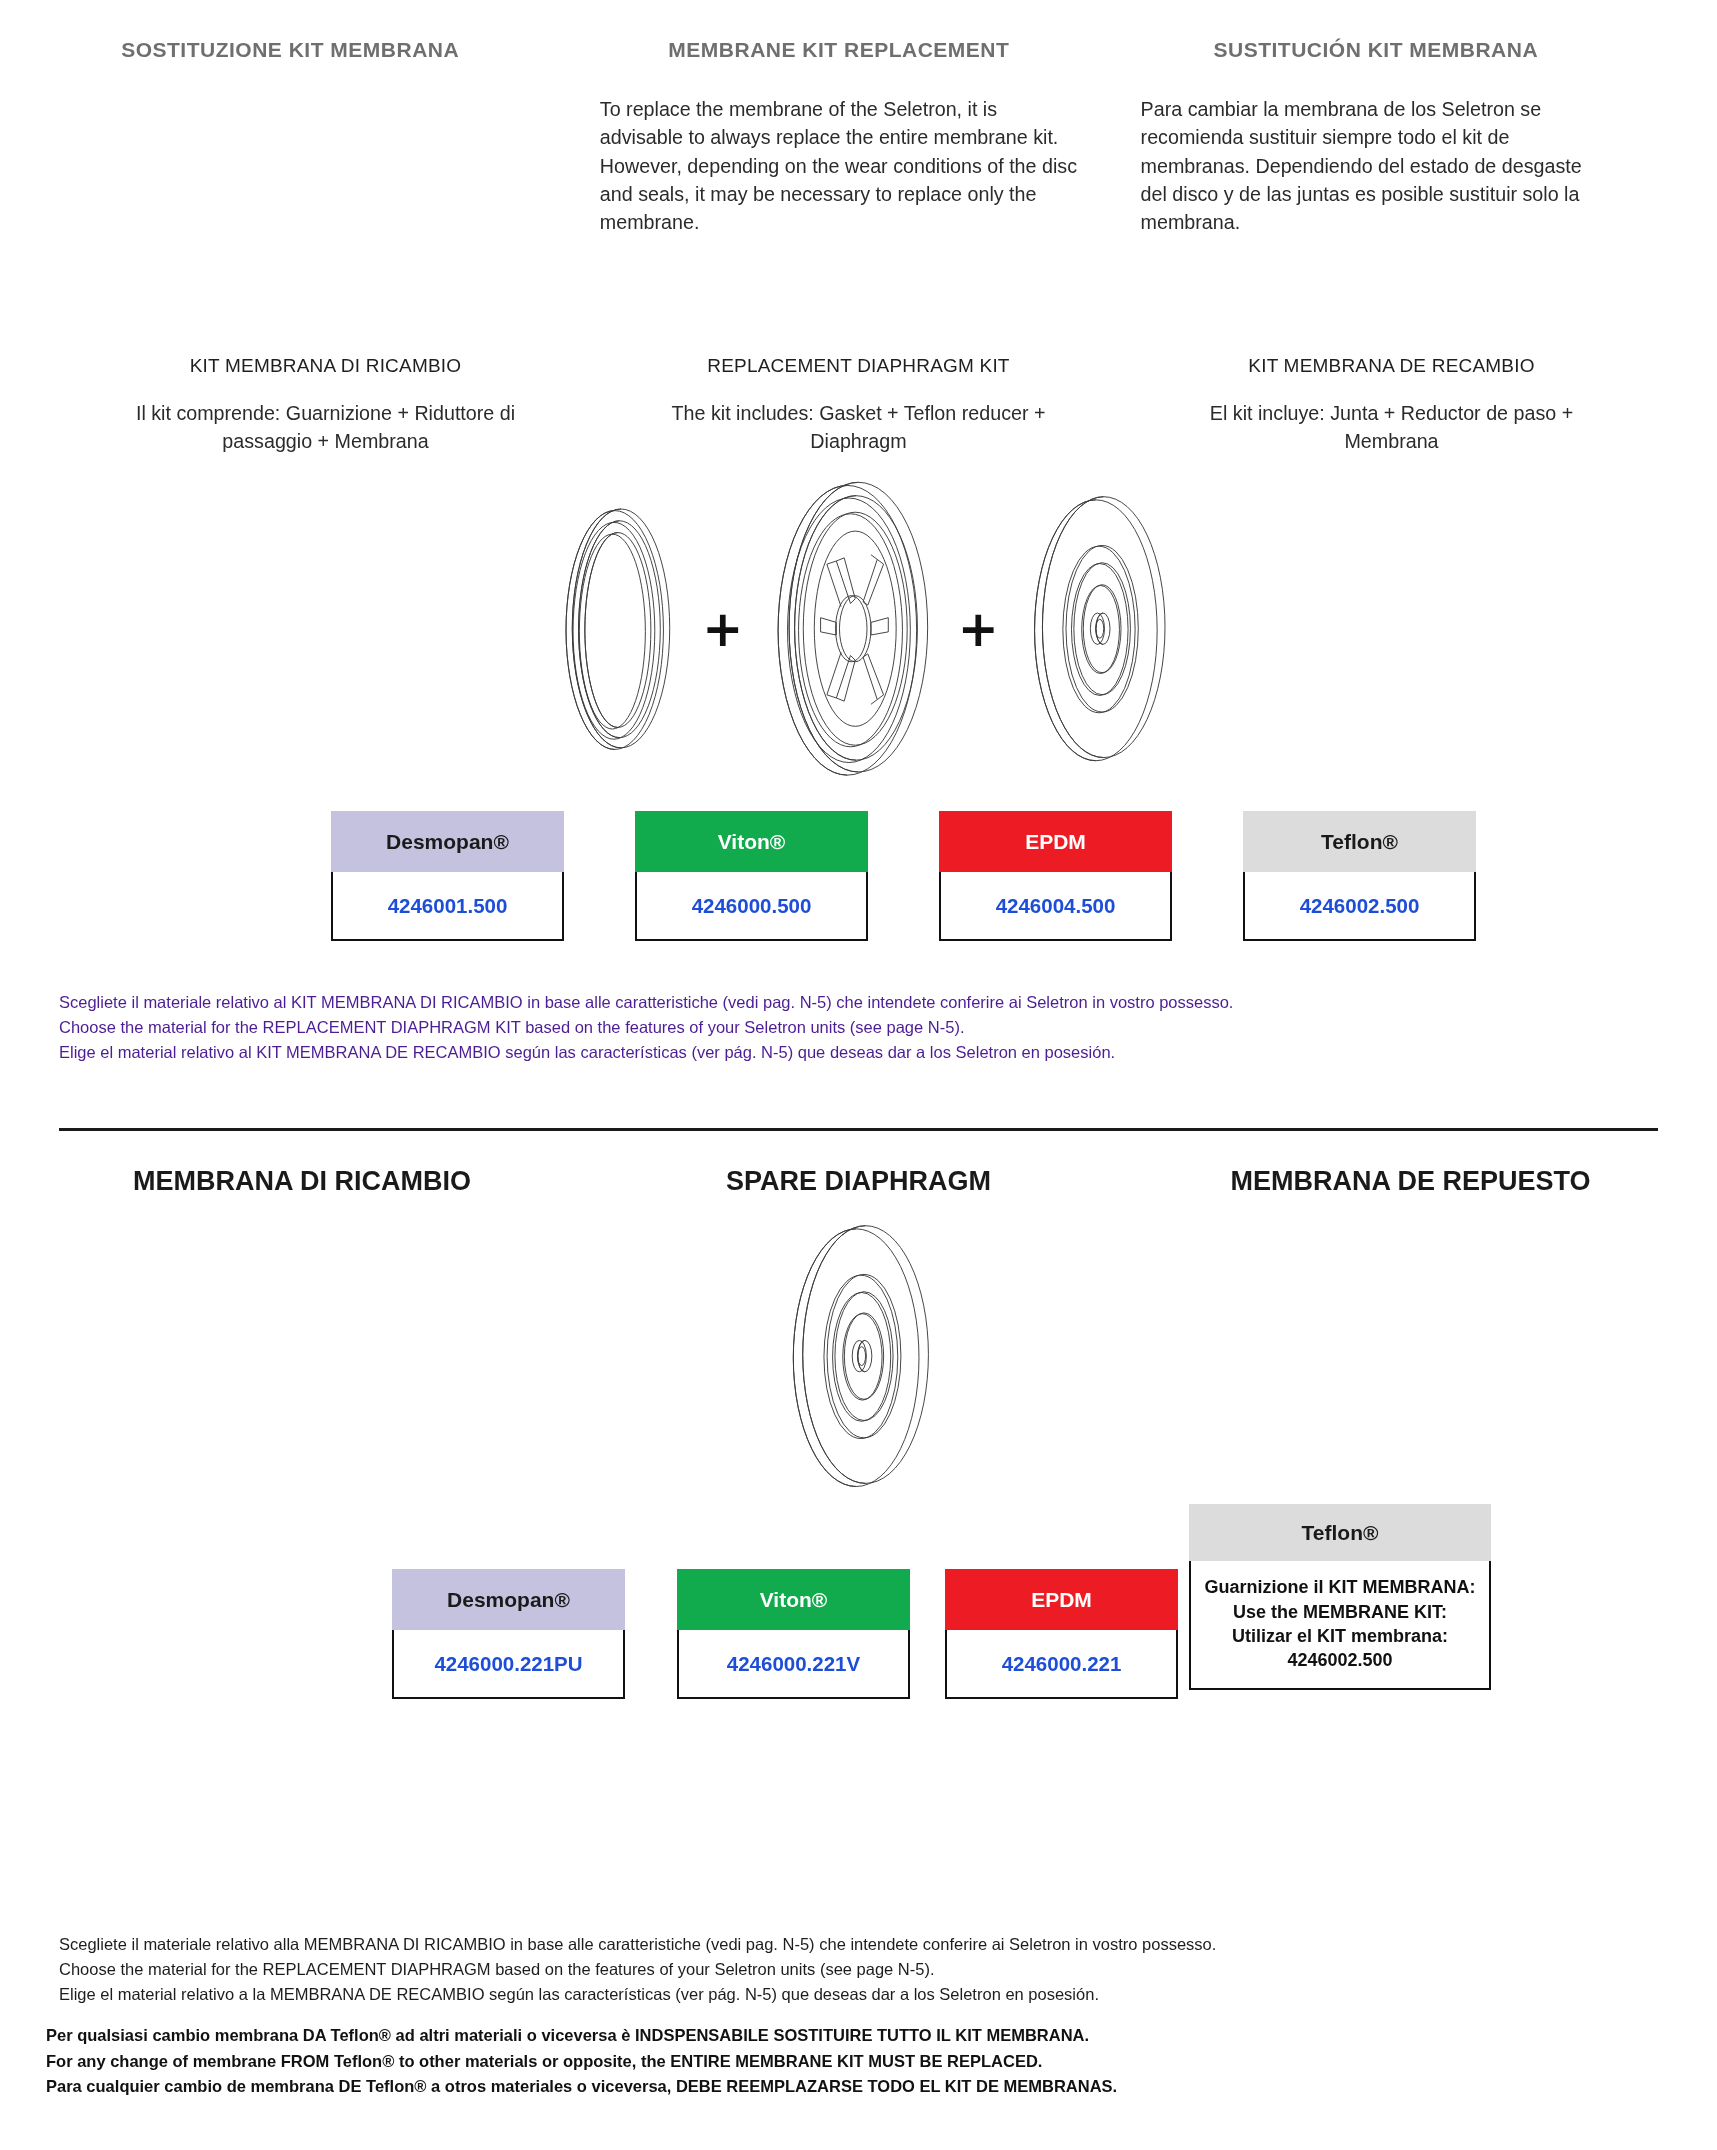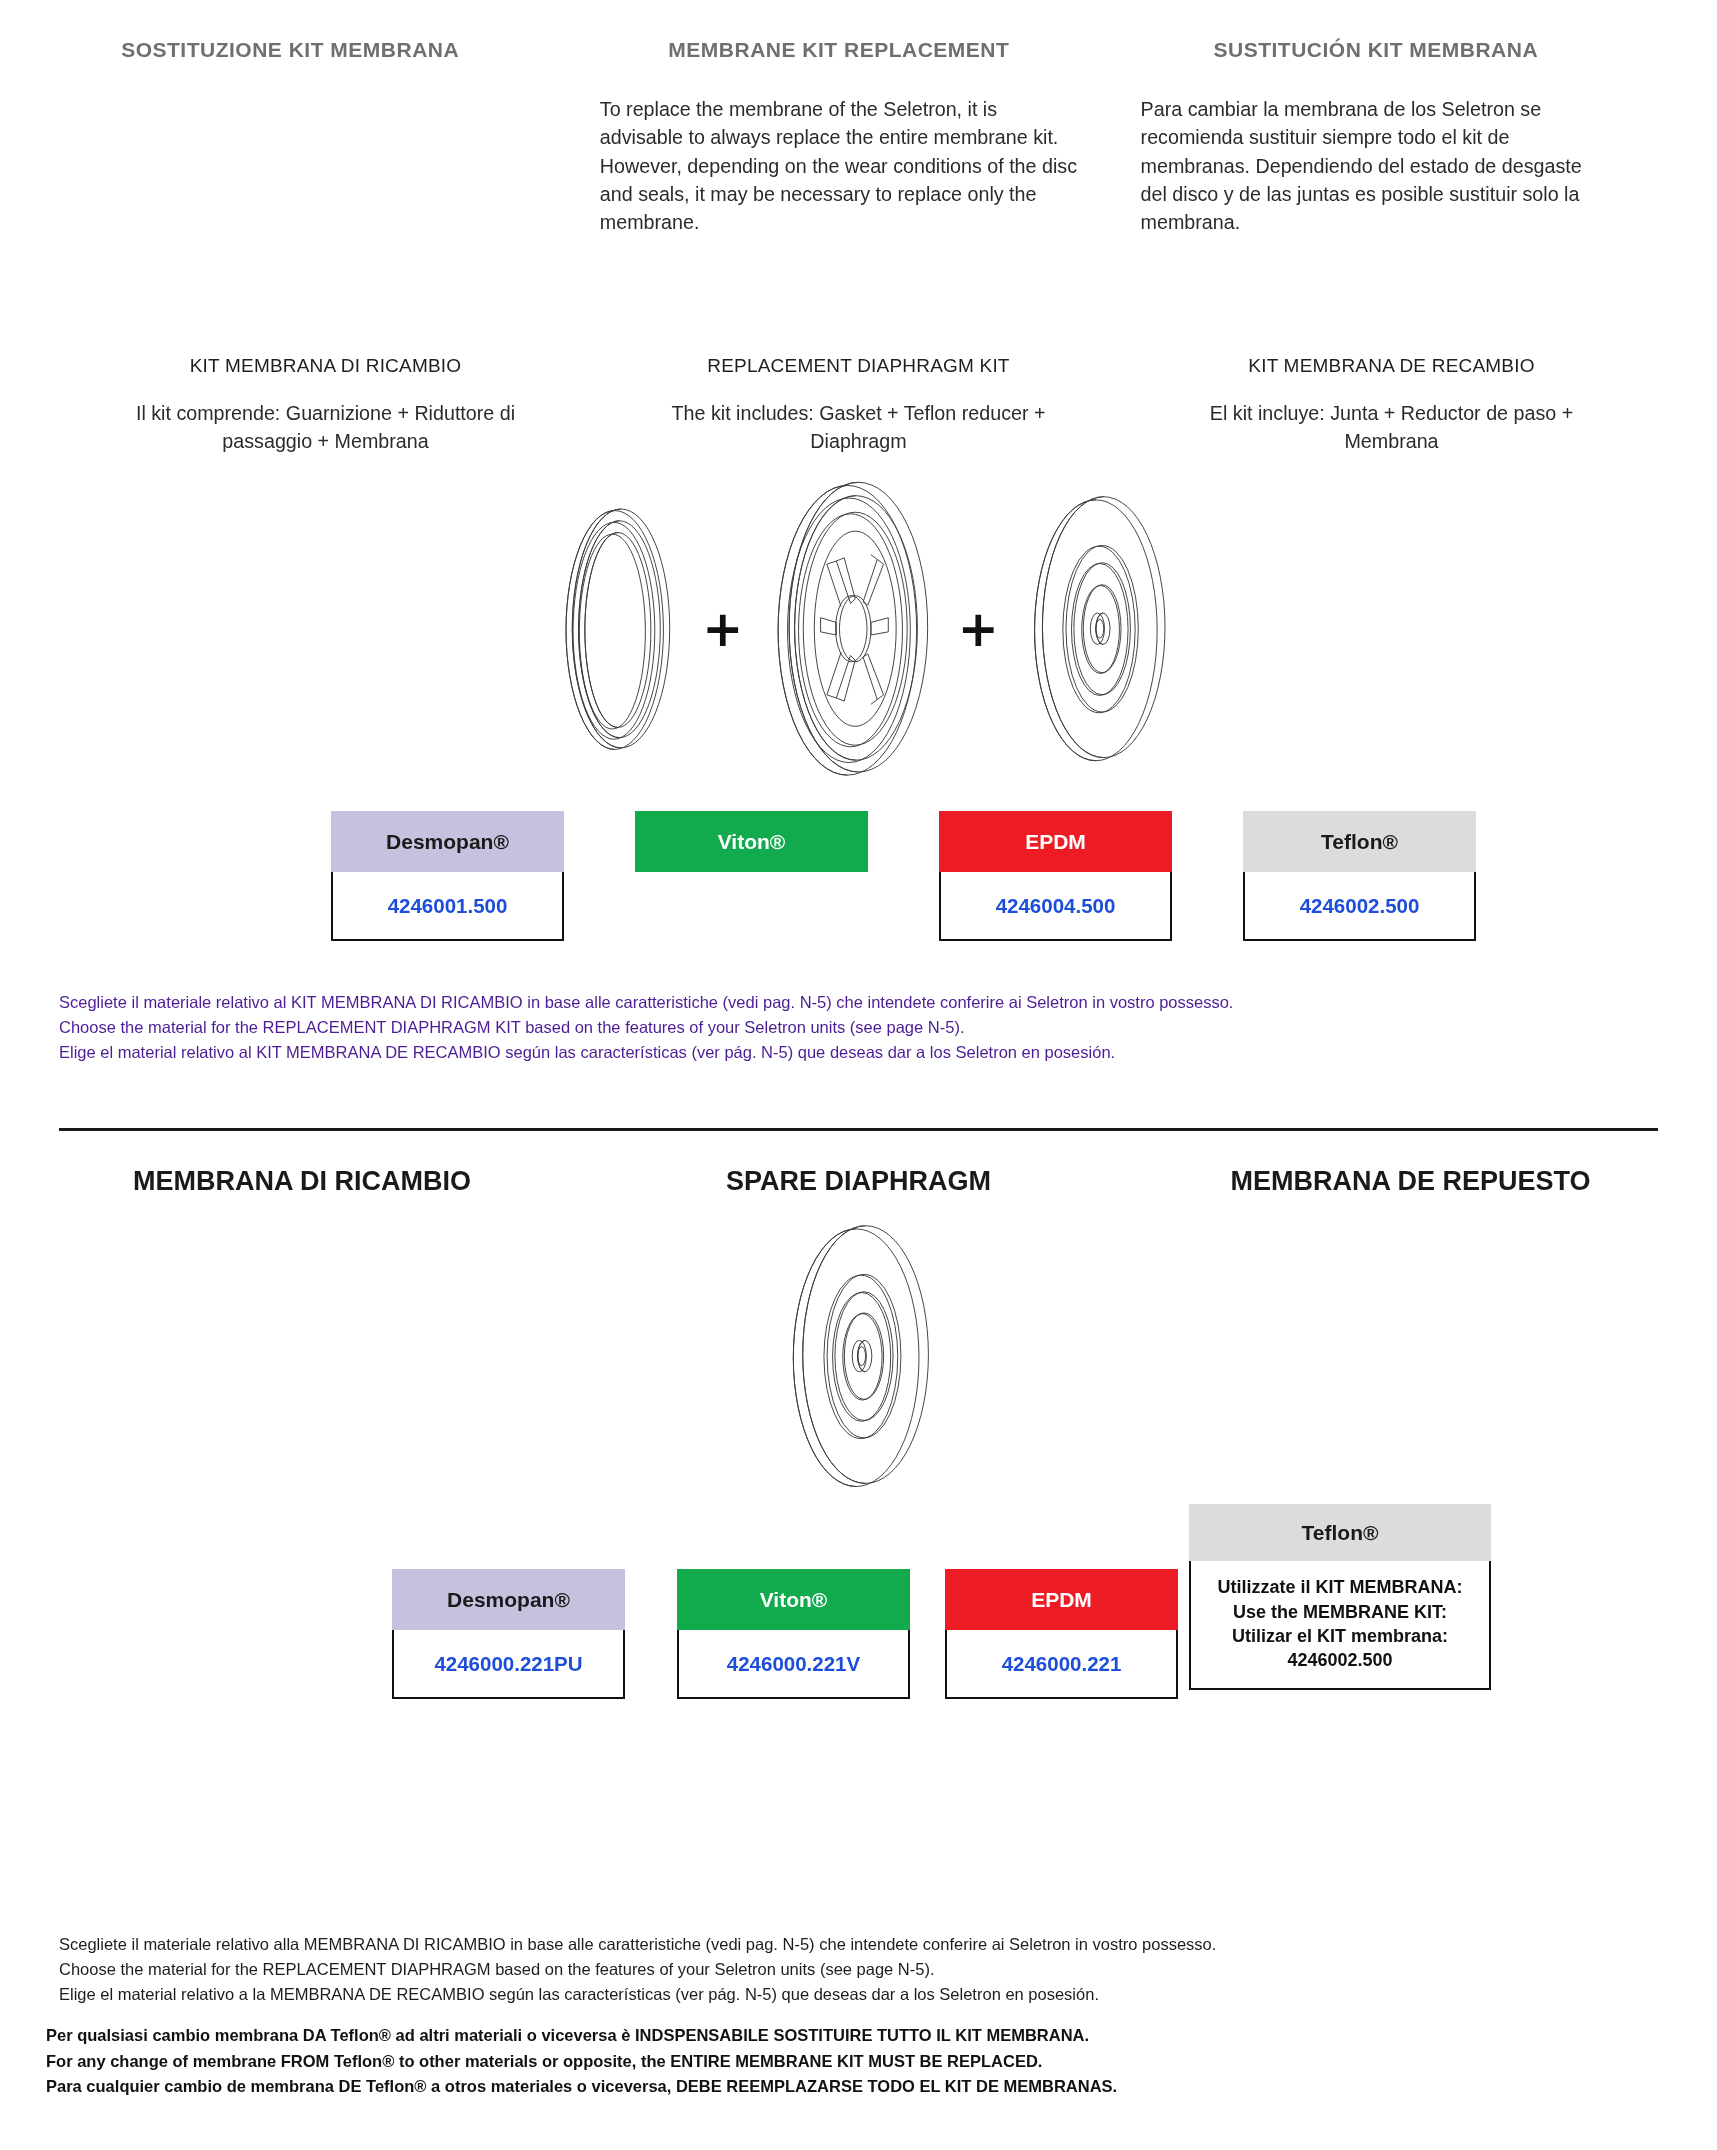--- a/index.html
+++ b/index.html
@@ -320,20 +320,21 @@
 
   </div>
 
   <div class="badge-row-1">
     <div class="badge">
       <div class="badge-head" style="background:#c5c2e0;color:#1a1a1a;">Desmopan®</div>
       <div class="badge-code">4246001.500</div>
     </div>
     <div class="badge">
       <div class="badge-head" style="background:#11ab4d;color:#ffffff;">Viton®</div>
+      <div class="badge-code">4246000.500</div>
     </div>
     <div class="badge">
       <div class="badge-head" style="background:#ed1c24;color:#ffffff;">EPDM</div>
       <div class="badge-code">4246004.500</div>
     </div>
     <div class="badge">
       <div class="badge-head" style="background:#dcdcdc;color:#1a1a1a;">Teflon®</div>
       <div class="badge-code">4246002.500</div>
     </div>
   </div>
@@ -391,21 +392,21 @@
       <div class="badge-code">4246000.221V</div>
     </div>
     <div class="badge badge-pos-2">
       <div class="badge-head" style="background:#ed1c24;color:#ffffff;">EPDM</div>
       <div class="badge-code">4246000.221</div>
     </div>
 
     <div class="badge-teflon">
       <div class="badge-head" style="background:#dcdcdc;color:#1a1a1a;">Teflon®</div>
       <div class="badge-body">
-        <div>Utilizzate il KIT MEMBRANA:</div>
+        <div>Guarnizione il KIT MEMBRANA:</div>
         <div>Use the MEMBRANE KIT:</div>
         <div>Utilizar el KIT membrana:</div>
         <div>4246002.500</div>
       </div>
     </div>
   </div>
 
   <div class="notes-bottom">
     <p>Scegliete il materiale relativo alla MEMBRANA DI RICAMBIO in base alle caratteristiche (vedi pag. N-5) che intendete conferire ai Seletron in vostro possesso.</p>
     <p>Choose the material for the REPLACEMENT DIAPHRAGM based on the features of your Seletron units (see page N-5).</p>

